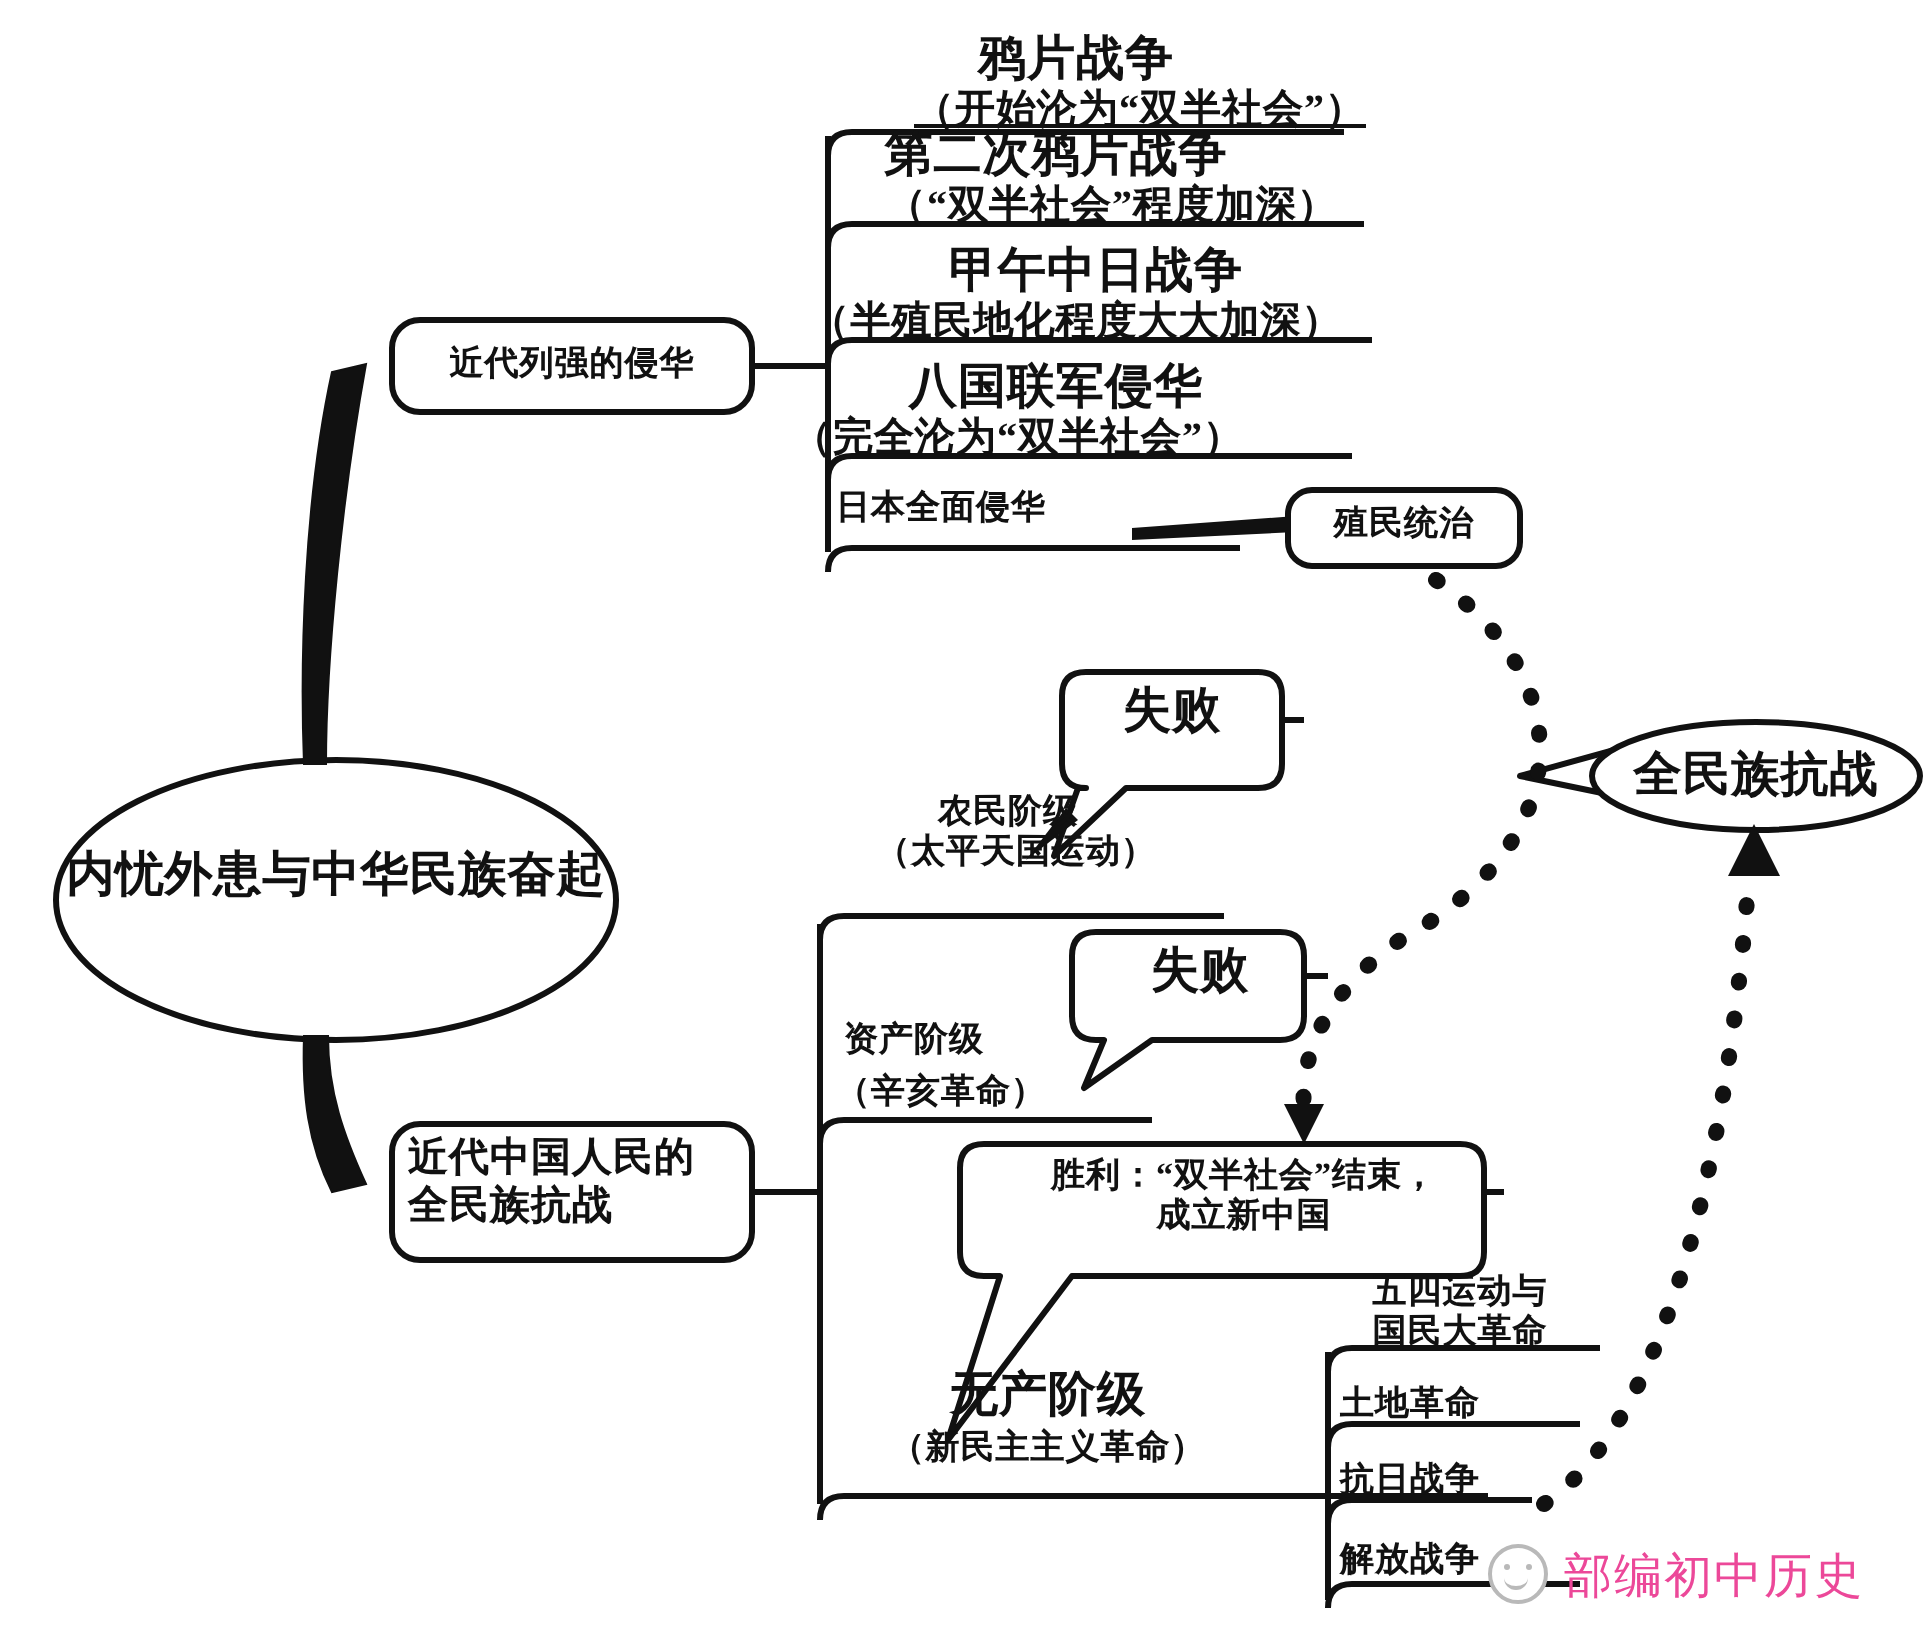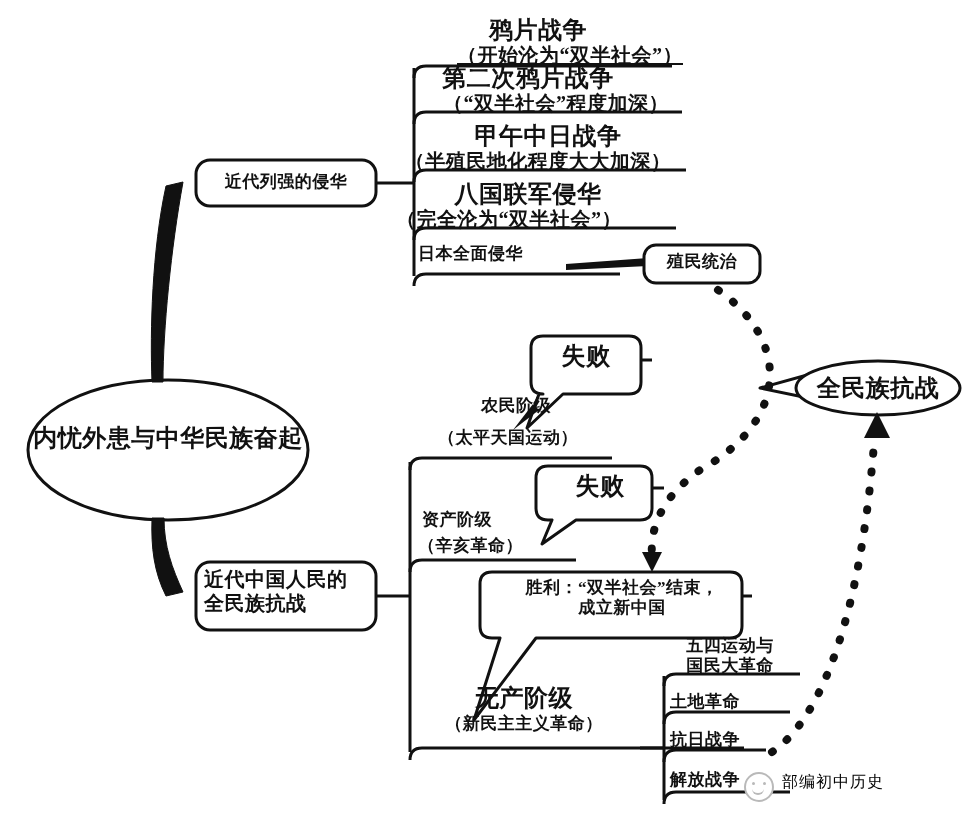--- a/index.html
+++ b/index.html
@@ -20,22 +20,22 @@
     text-align:center;
   }
   .lbl.two{white-space:pre-line;}
   .t-center{transform:translateX(-50%);}
   .s22{font-size:24px;}
   .s21{font-size:17px;}
   .s20{font-size:20px;}
   .watermark{
     position:absolute;
     font-family:"Liberation Sans","DejaVu Sans",sans-serif;
-    font-size:16px;
-    color:#000000;
+    font-size:24px;
+    color:#ec4899;
     white-space:nowrap;
     letter-spacing:1px;
   }
   .wm-logo{
     position:absolute;
     width:26px;height:26px;border-radius:50%;
     border:2px solid #b9b9b9;
     background:#fff;
   }
   .wm-logo:before,.wm-logo:after{
@@ -136,22 +136,22 @@
 
 <div class="lbl s22 t-center" style="left:528px;top:180px;">八国联军侵华</div>
 <div class="lbl s20 t-center" style="left:509px;top:208px;">（完全沦为“双半社会”）</div>
 
 <div class="lbl s21" style="left:418px;top:244px;">日本全面侵华</div>
 
 <div class="lbl s21 t-center" style="left:702px;top:252px;">殖民统治</div>
 <div class="lbl s22 t-center" style="left:878px;top:374px;">全民族抗战</div>
 
 <div class="lbl s22 t-center" style="left:586px;top:342px;">失败</div>
-<div class="lbl s21 t-center" style="left:504px;top:396px;margin-left:12px;">农民阶级</div>
-<div class="lbl s21 t-center" style="left:508px;top:428px;">（太平天国运动）</div>
+<div class="lbl s21 t-center" style="left:504px;top:396px;">农民阶级</div>
+<div class="lbl s21 t-center" style="left:508px;top:416px;">（太平天国运动）</div>
 
 <div class="lbl s22 t-center" style="left:600px;top:472px;">失败</div>
 <div class="lbl s21" style="left:422px;top:510px;">资产阶级</div>
 <div class="lbl s21" style="left:418px;top:536px;">（辛亥革命）</div>
 
 <div class="lbl s21 two t-center" style="left:622px;top:578px;">胜利：“双半社会”结束，
 成立新中国</div>
 <div class="lbl s22 t-center" style="left:524px;top:684px;">无产阶级</div>
 <div class="lbl s21 t-center" style="left:524px;top:714px;">（新民主主义革命）</div>
 

